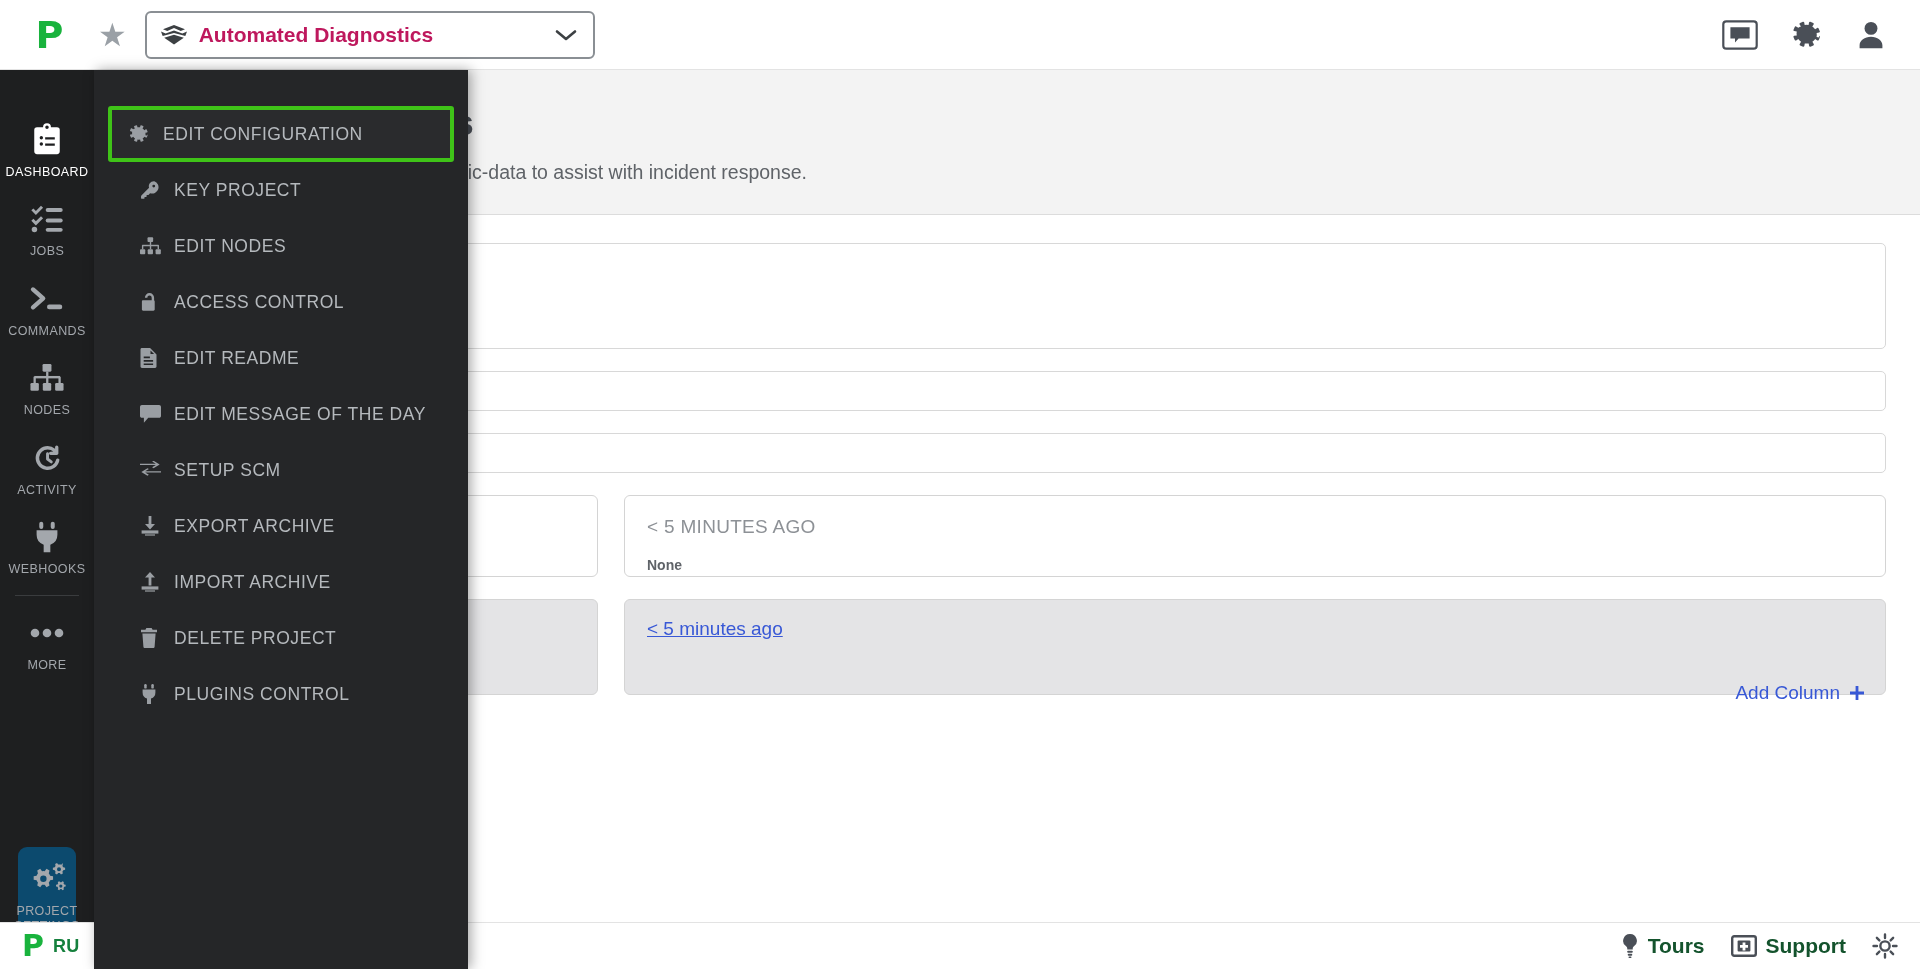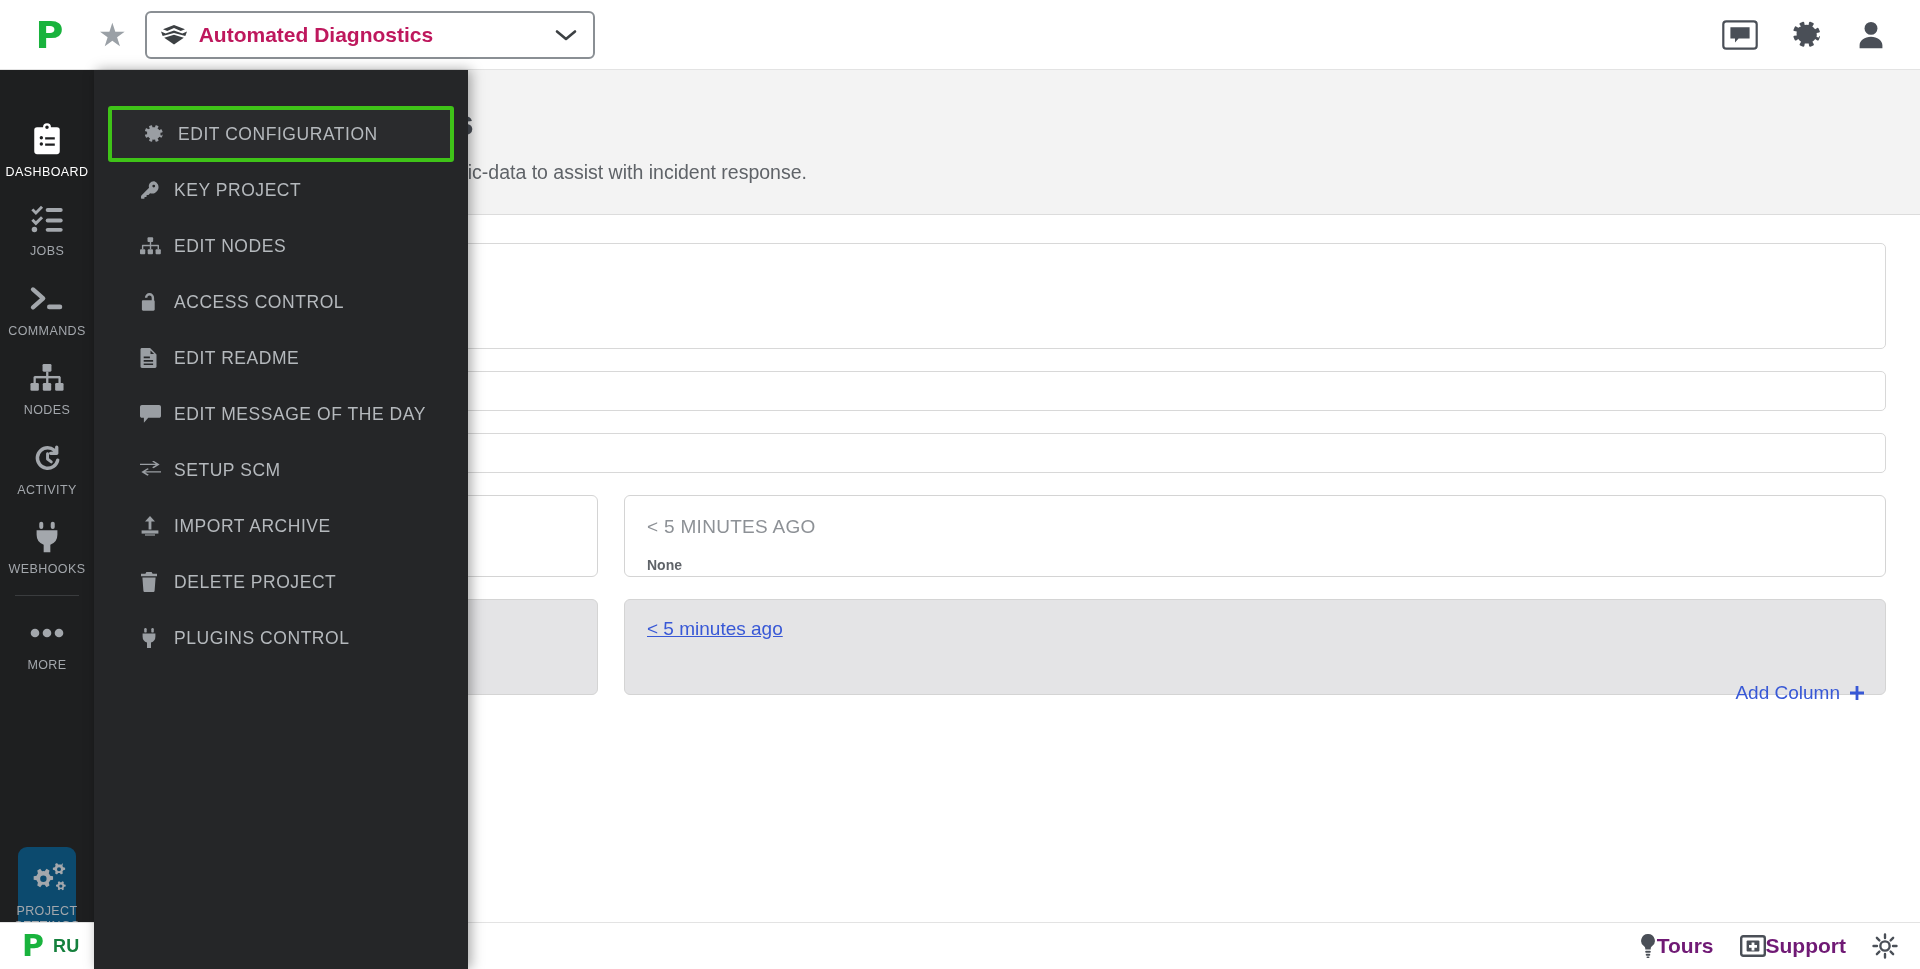--- a/index.html
+++ b/index.html
@@ -83,21 +83,21 @@
     display: flex; align-items: center; height: 56px;
     padding: 0 14px 0 28px; margin: 0 18px; cursor: pointer;
     color: #b5b9bd; font-size: 17.5px; letter-spacing: .55px;
   }
   .menu-item .mi-ico {
     width: 34px; display: flex; align-items: center; color: #9a9ea3;
     flex: none;
   }
   .menu-item.highlight {
     border: 4px solid #3fc318; border-radius: 3px; background: #2a2b2d;
-    margin: 0 14px 0 14px; padding-left: 32px;
+    margin: 0 14px 0 14px; padding-left: 17px;
   }
 
   
   .main {
     position: absolute; top: 70px; left: 94px; right: 0; bottom: 47px;
     background: #ffffff; overflow: hidden;
   }
   .page-head {
     background: #f3f3f3; border-bottom: 1px solid #dcdcdc;
     padding: 34px 40px 30px 300px;
@@ -154,22 +154,22 @@
   .footer-brand { display: flex; align-items: center; padding-left: 22px; gap: 10px; }
   .footer-brand .logo-p { font-size: 30px; }
   .footer-brand .fname {
     font-size: 18px; font-weight: 700; color: #15803d; letter-spacing: .3px;
   }
   .footer-right {
     margin-left: auto; display: flex; align-items: center; gap: 26px;
     padding-right: 22px;
   }
   .foot-link {
-    display: flex; align-items: flex-start; cursor: pointer;
-    font-size: 21px; font-weight: 700; color: #701a75;
+    display: flex; align-items: flex-start; gap: 9px; cursor: pointer;
+    font-size: 21px; font-weight: 700; color: #14532d;
   }
   svg { display: block; }
 </style>
 </head>
 <body>
 
 <div id="app">
 
   <div class="main">
     <div class="page-head">
@@ -386,20 +386,30 @@
     <div class="menu-item">
       <span class="mi-ico">
         <svg width="21" height="18" viewBox="0 0 22 18">
           <path fill="#9a9ea3" d="M0 5.2h16.6l-3.9-3.8L14.2 0l6.4 6.3-6.4 6.3-1.5-1.5 3.9-3.8H0z" transform="translate(0,-0.7) scale(1,0.62)"></path>
           <path fill="#9a9ea3" d="M22 15.2H5.4l3.9 3.8-1.5 1.5L1.4 14.2l6.4-6.3 1.5 1.5-3.9 3.8H22z" transform="translate(0,2.2) scale(1,0.62)"></path>
         </svg>
       </span>
       <span>SETUP SCM</span>
     </div>
 
+    <div class="menu-item">
+      <span class="mi-ico">
+        <svg width="20" height="20" viewBox="0 0 20 20">
+          <path fill="#9a9ea3" d="M8.6 0h2.8v8.1h3.6L10 13.6 5 8.1h3.6z"></path>
+          <path fill="#9a9ea3" d="M1.6 14.4h16.8v3.2H1.6z"></path>
+          <rect fill="#9a9ea3" x="5" y="18.4" width="10" height="1.2"></rect>
+        </svg>
+      </span>
+      <span>EXPORT ARCHIVE</span>
+    </div>
 
     <div class="menu-item">
       <span class="mi-ico">
         <svg width="20" height="20" viewBox="0 0 20 20">
           <path fill="#9a9ea3" d="M10 0l5 5.5h-3.6v8.1H8.6V5.5H5z"></path>
           <path fill="#9a9ea3" d="M1.6 14.4h16.8v3.2H1.6z"></path>
           <rect fill="#9a9ea3" x="5" y="18.4" width="10" height="1.2"></rect>
         </svg>
       </span>
       <span>IMPORT ARCHIVE</span>

